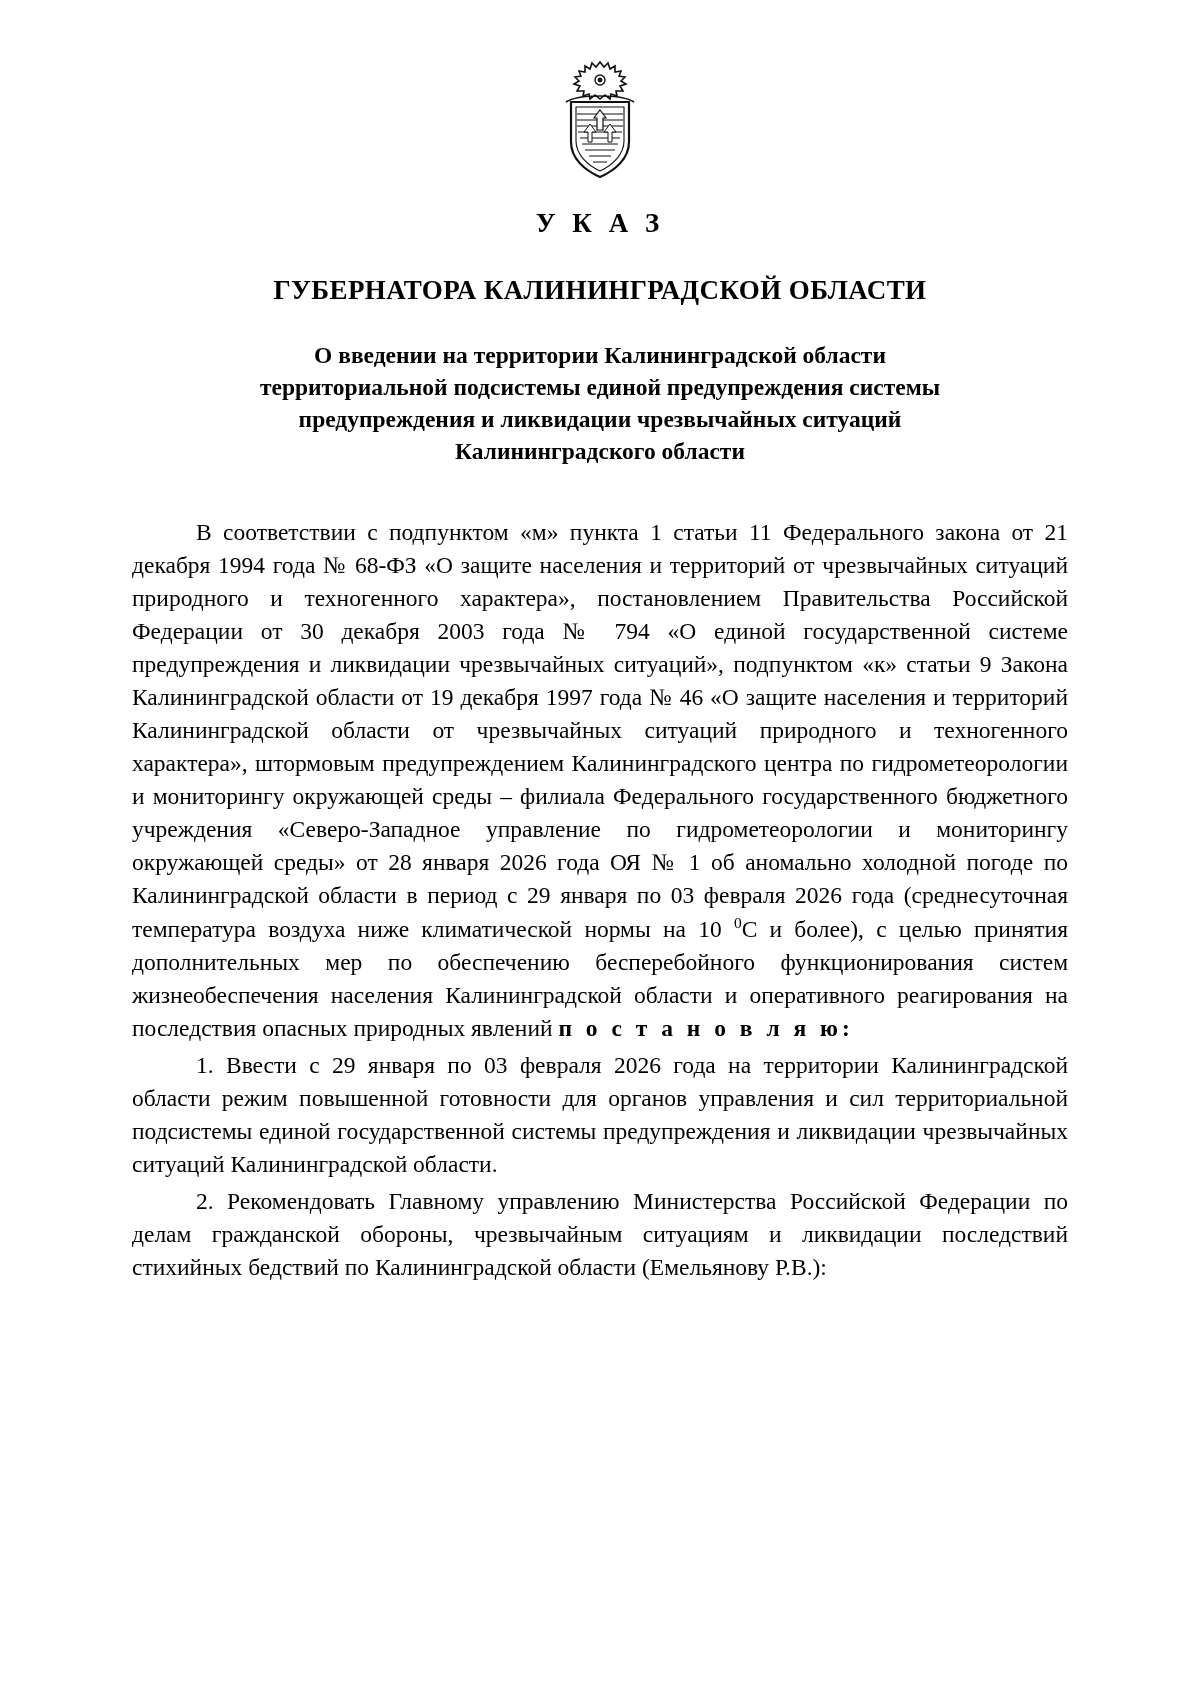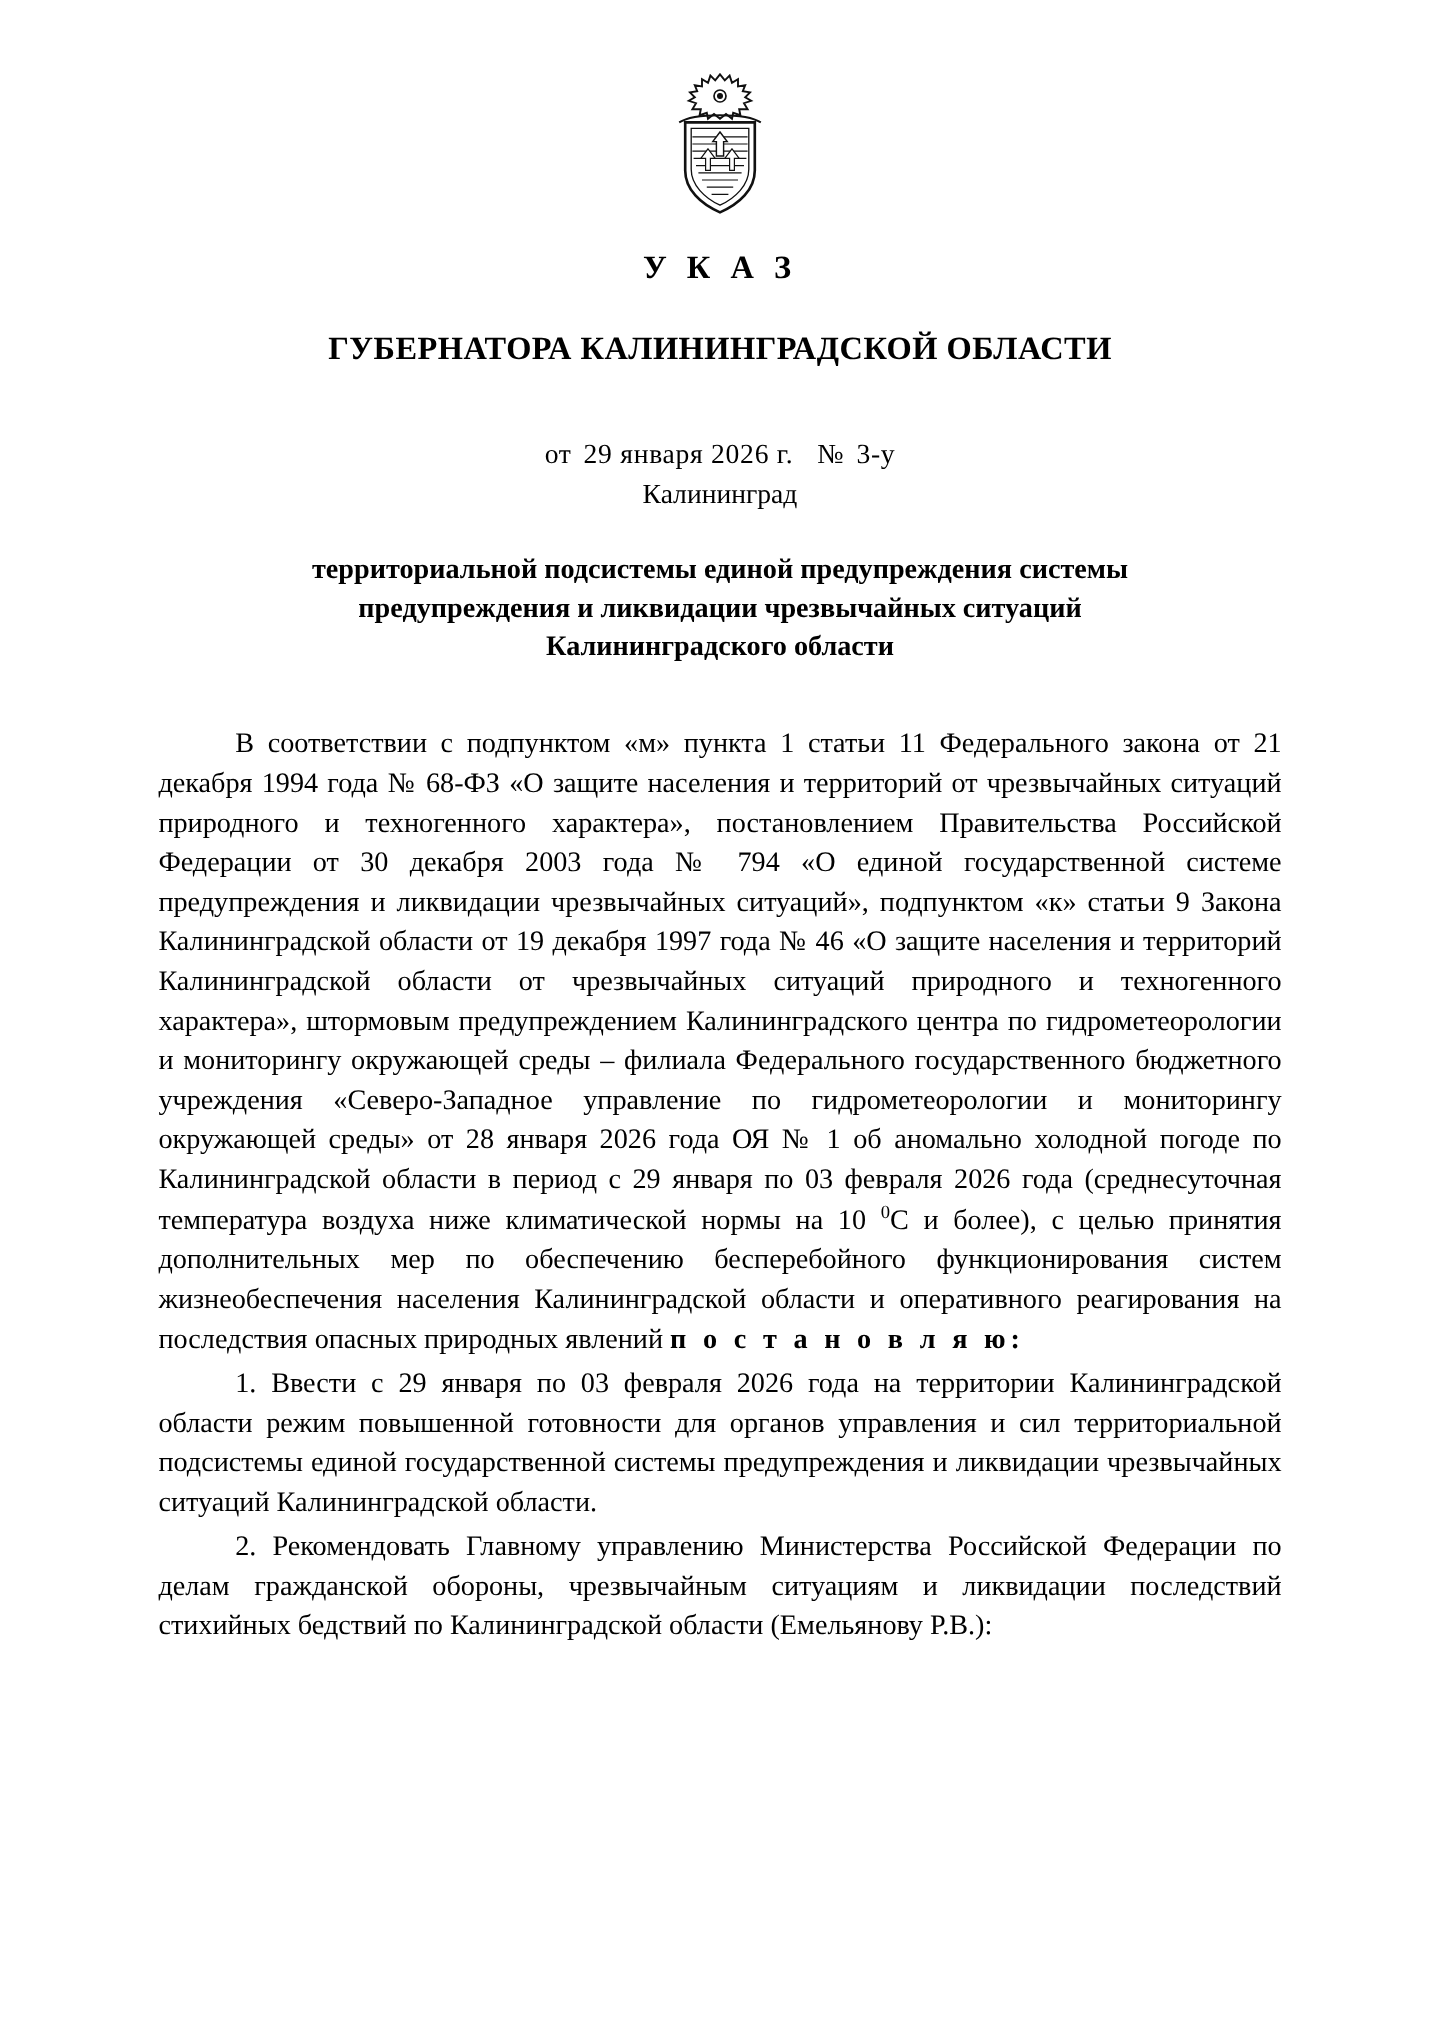--- a/index.html
+++ b/index.html
@@ -135,28 +135,23 @@
 
         <path d="M20 44 C26 40 36 38 54 38 C72 38 82 40 88 44" fill="none" stroke-width="1.6"></path>
       </g>
     </svg>
   </div>
 
   <div class="doc-kind">У К А З</div>
 
   <div class="doc-authority">ГУБЕРНАТОРА КАЛИНИНГРАДСКОЙ ОБЛАСТИ</div>
 
-  <div class="doc-meta">
-    <div class="date-line">
-      <span>от</span><span class="sp"></span><span>29 января 2026 г.</span><span class="sp"></span><span class="sp"></span><span>№</span><span class="sp"></span><span>3-у</span>
-    </div>
-    <div class="doc-city">Калининград</div>
-  </div>
 
   <div class="doc-title">
+    <div>О введении на территории Калининградской области</div>
     <div>территориальной подсистемы единой предупреждения системы</div>
     <div>предупреждения и ликвидации чрезвычайных ситуаций</div>
     <div>Калининградского области</div>
   </div>
 
   <div class="body-text">
     <p><span>В соответствии с подпунктом «м» пункта 1 статьи 11 Федерального закона от 21 декабря 1994 года № 68-ФЗ «О защите населения и территорий от чрезвычайных ситуаций природного и техногенного характера», постановлением Правительства Российской Федерации от 30 декабря 2003 года № 794 «О единой государственной системе предупреждения и ликвидации чрезвычайных ситуаций», подпунктом «к» статьи 9 Закона Калининградской области от 19 декабря 1997 года № 46 «О защите населения и территорий Калининградской области от чрезвычайных ситуаций природного и техногенного характера», штормовым предупреждением Калининградского центра по гидрометеорологии и мониторингу окружающей среды – филиала Федерального государственного бюджетного учреждения «Северо-Западное управление по гидрометеорологии и мониторингу окружающей среды» от 28 января 2026 года ОЯ № 1 об аномально холодной погоде по Калининградской области в период с 29 января по 03 февраля 2026 года (среднесуточная температура воздуха ниже климатической нормы на 10 </span><span class="sup">0</span><span>С</span><span> и более), с целью принятия дополнительных мер по обеспечению бесперебойного функционирования систем жизнеобеспечения населения Калининградской области и оперативного реагирования на последствия опасных природных явлений </span><span class="sp-out">п о с т а н о в л я ю:</span></p>
     <p>1. Ввести с 29 января по 03 февраля 2026 года на территории Калининградской области режим повышенной готовности для органов управления и сил территориальной подсистемы единой государственной системы предупреждения и ликвидации чрезвычайных ситуаций Калининградской области.</p>
     <p>2. Рекомендовать Главному управлению Министерства Российской Федерации по делам гражданской обороны, чрезвычайным ситуациям и ликвидации последствий стихийных бедствий по Калининградской области (Емельянову Р.В.):</p>
   </div>

